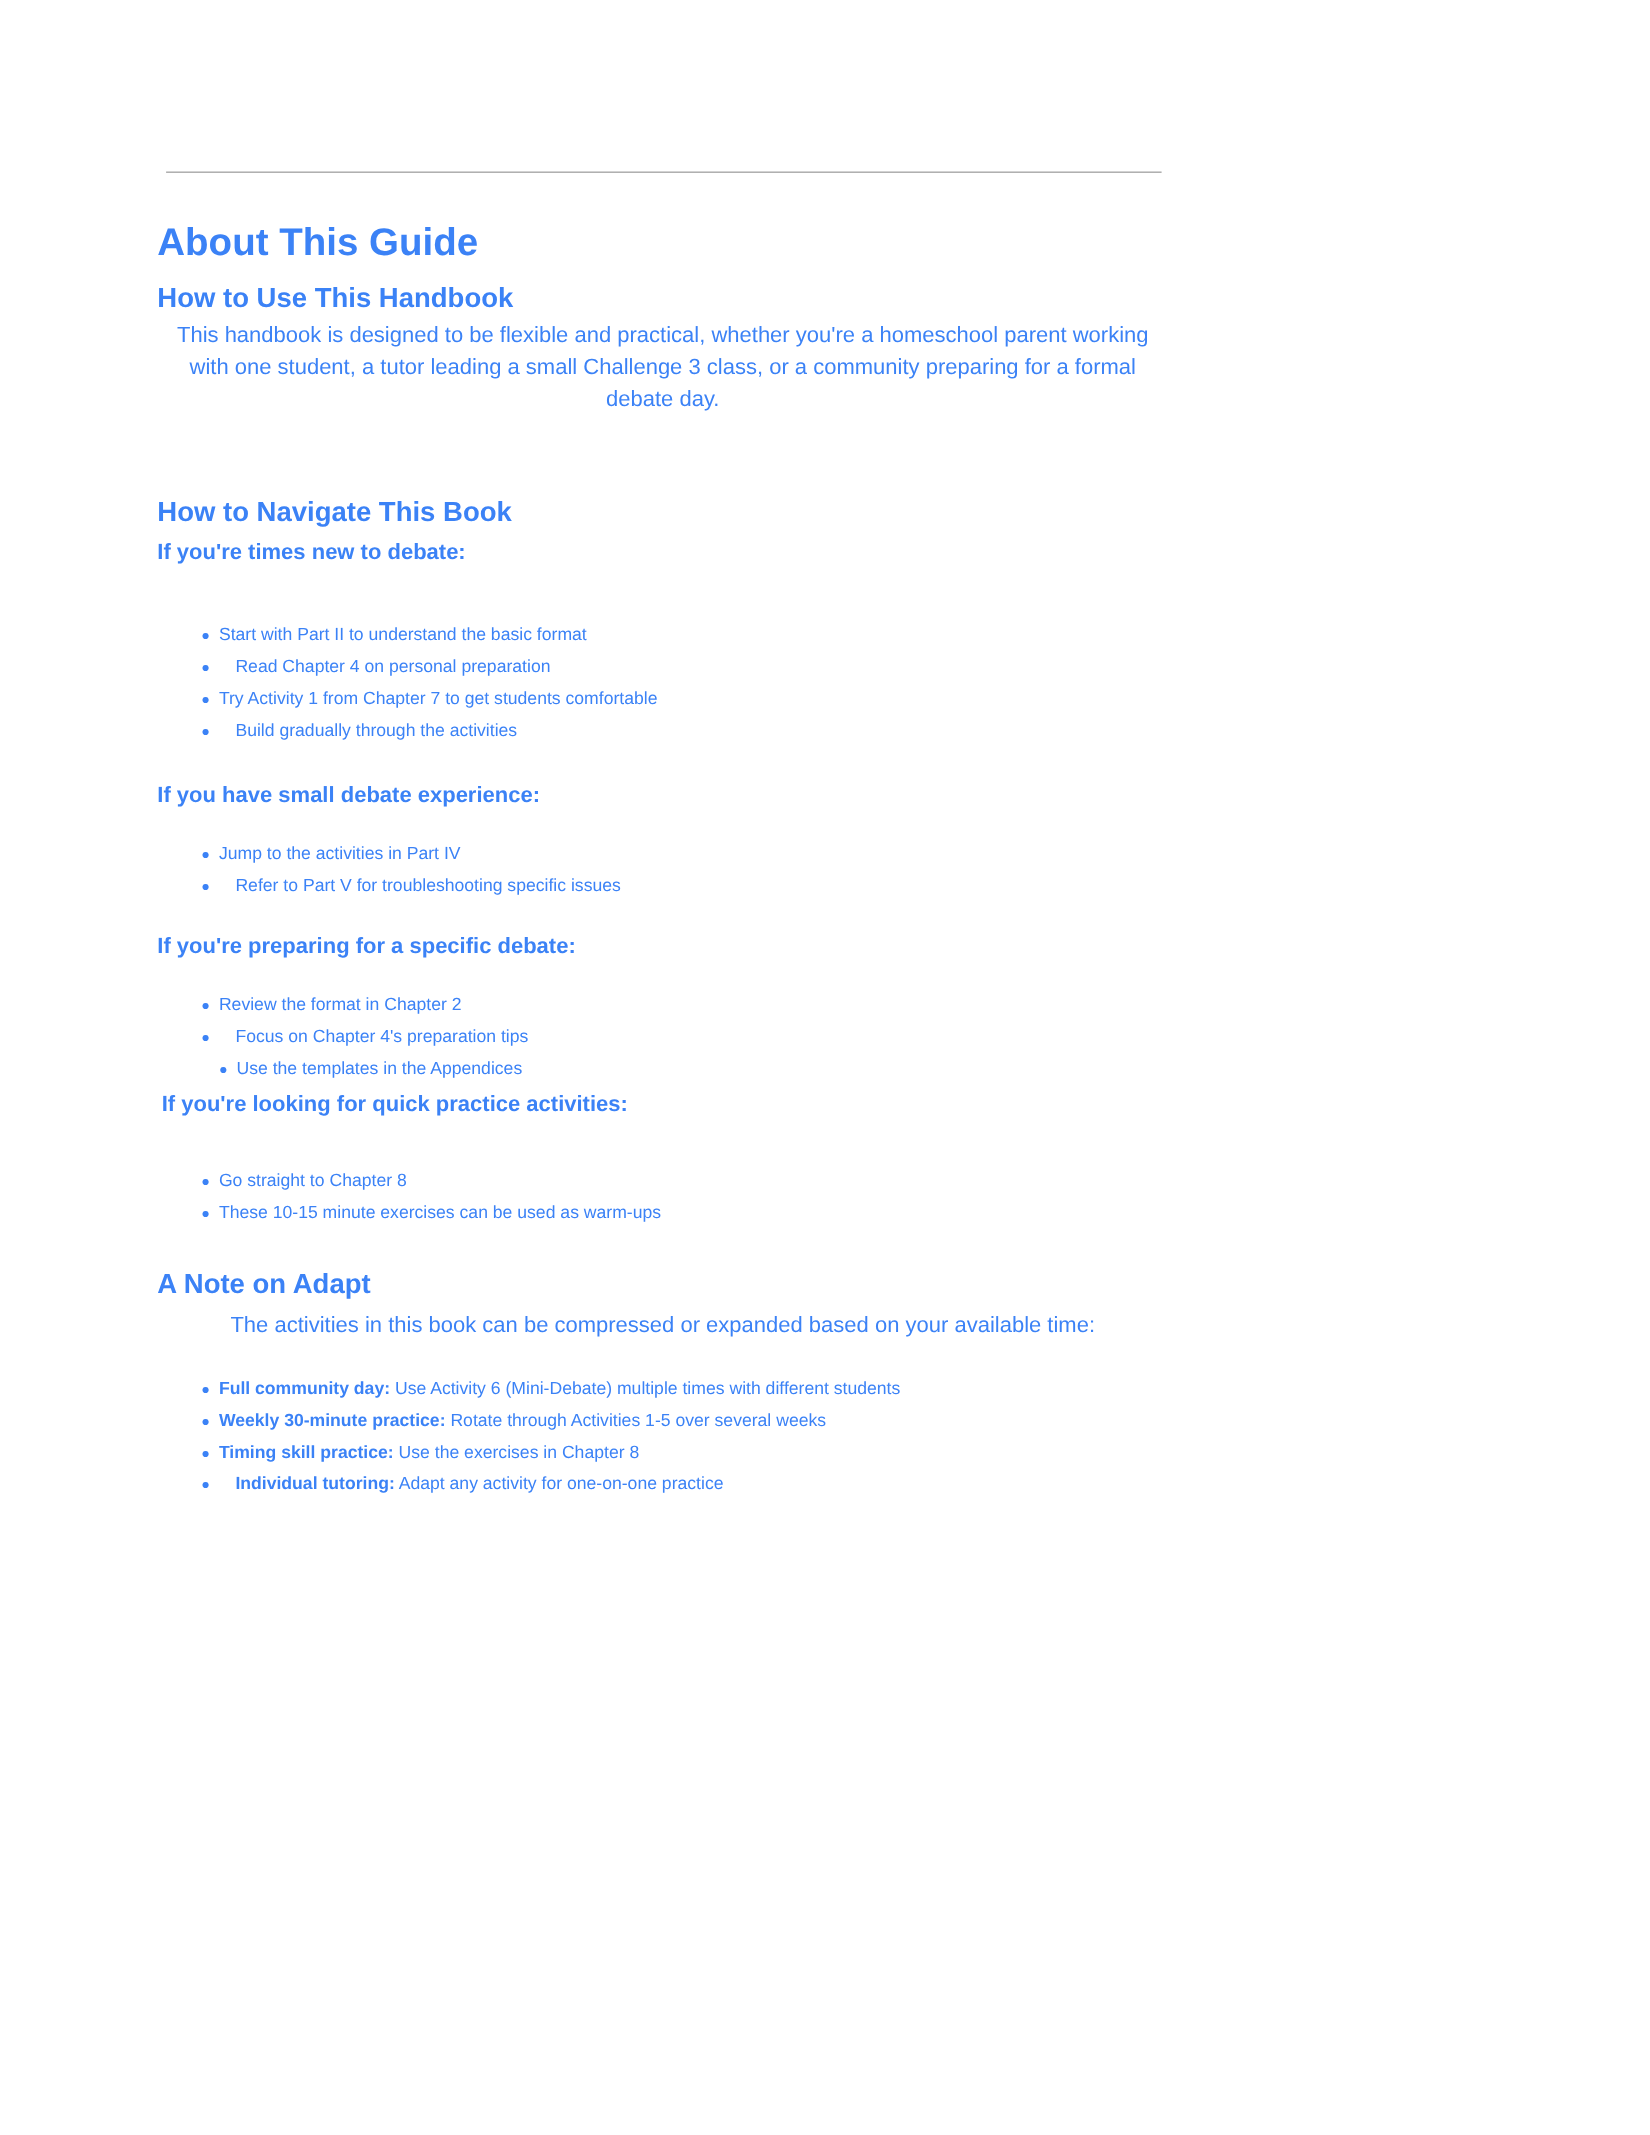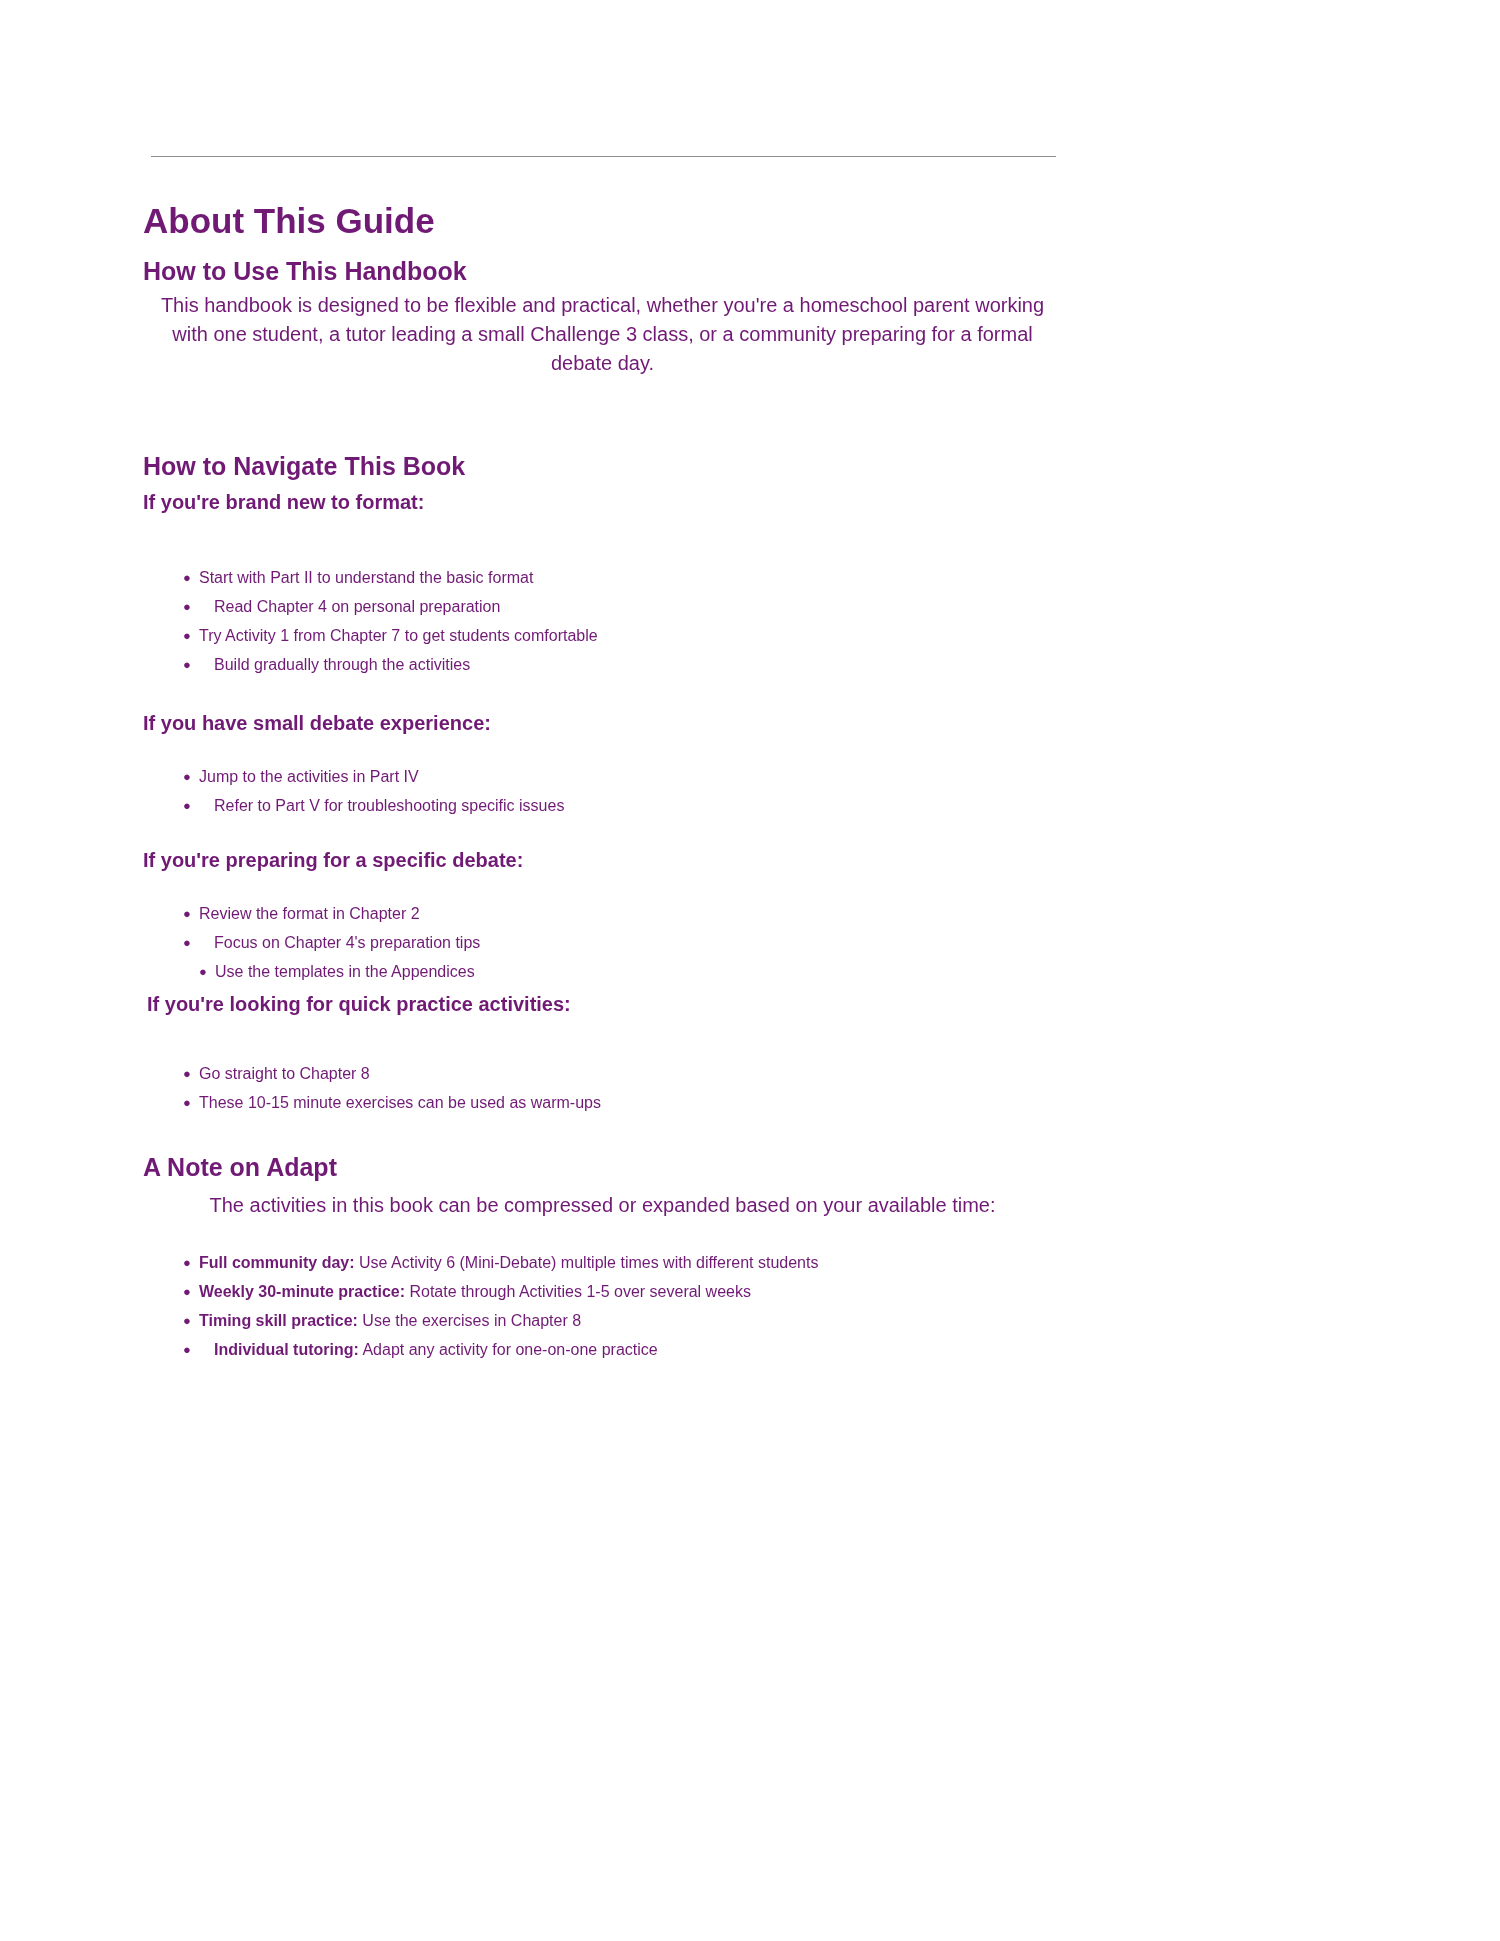--- a/index.html
+++ b/index.html
@@ -2,21 +2,21 @@
 <html><head>
 <meta charset="utf-8">
 <style>
   * { margin:0; padding:0; box-sizing:border-box; }
   html,body { background:#ffffff; }
   .page {
     position:relative;
     width:1500px;
     height:1941px;
     background:#ffffff;
-    color:#701a75;
+    color:#3b82f6;
     font-family:"Liberation Sans", sans-serif;
     overflow:hidden;
   }
   .content {
     margin-left:143px;
     width:919px;
   }
   .divider {
     margin-top:156px;
     margin-left:8px;
@@ -85,21 +85,21 @@
 
     <div class="divider"></div>
 
     <h1 class="doc-title">About This Guide</h1>
 
     <h2 class="sec-heading h2a">How to Use This Handbook</h2>
     <p class="body-text p1">This handbook is designed to be flexible and practical, whether you're a homeschool parent working with one student, a tutor leading a small Challenge 3 class, or a community preparing for a formal debate day.</p>
 
     <h2 class="sec-heading h2b">How to Navigate This Book</h2>
 
-    <div class="group-label gl1">If you're brand new to format:</div>
+    <div class="group-label gl1">If you're times new to debate:</div>
     <div class="list1">
       <div class="li">
           <span class="li-text">Start with Part II to understand the basic format</span>
         </div>
       <div class="li t2">
           <span class="li-text">Read Chapter 4 on personal preparation</span>
         </div>
       <div class="li">
           <span class="li-text">Try Activity 1 from Chapter 7 to get students comfortable</span>
         </div>

